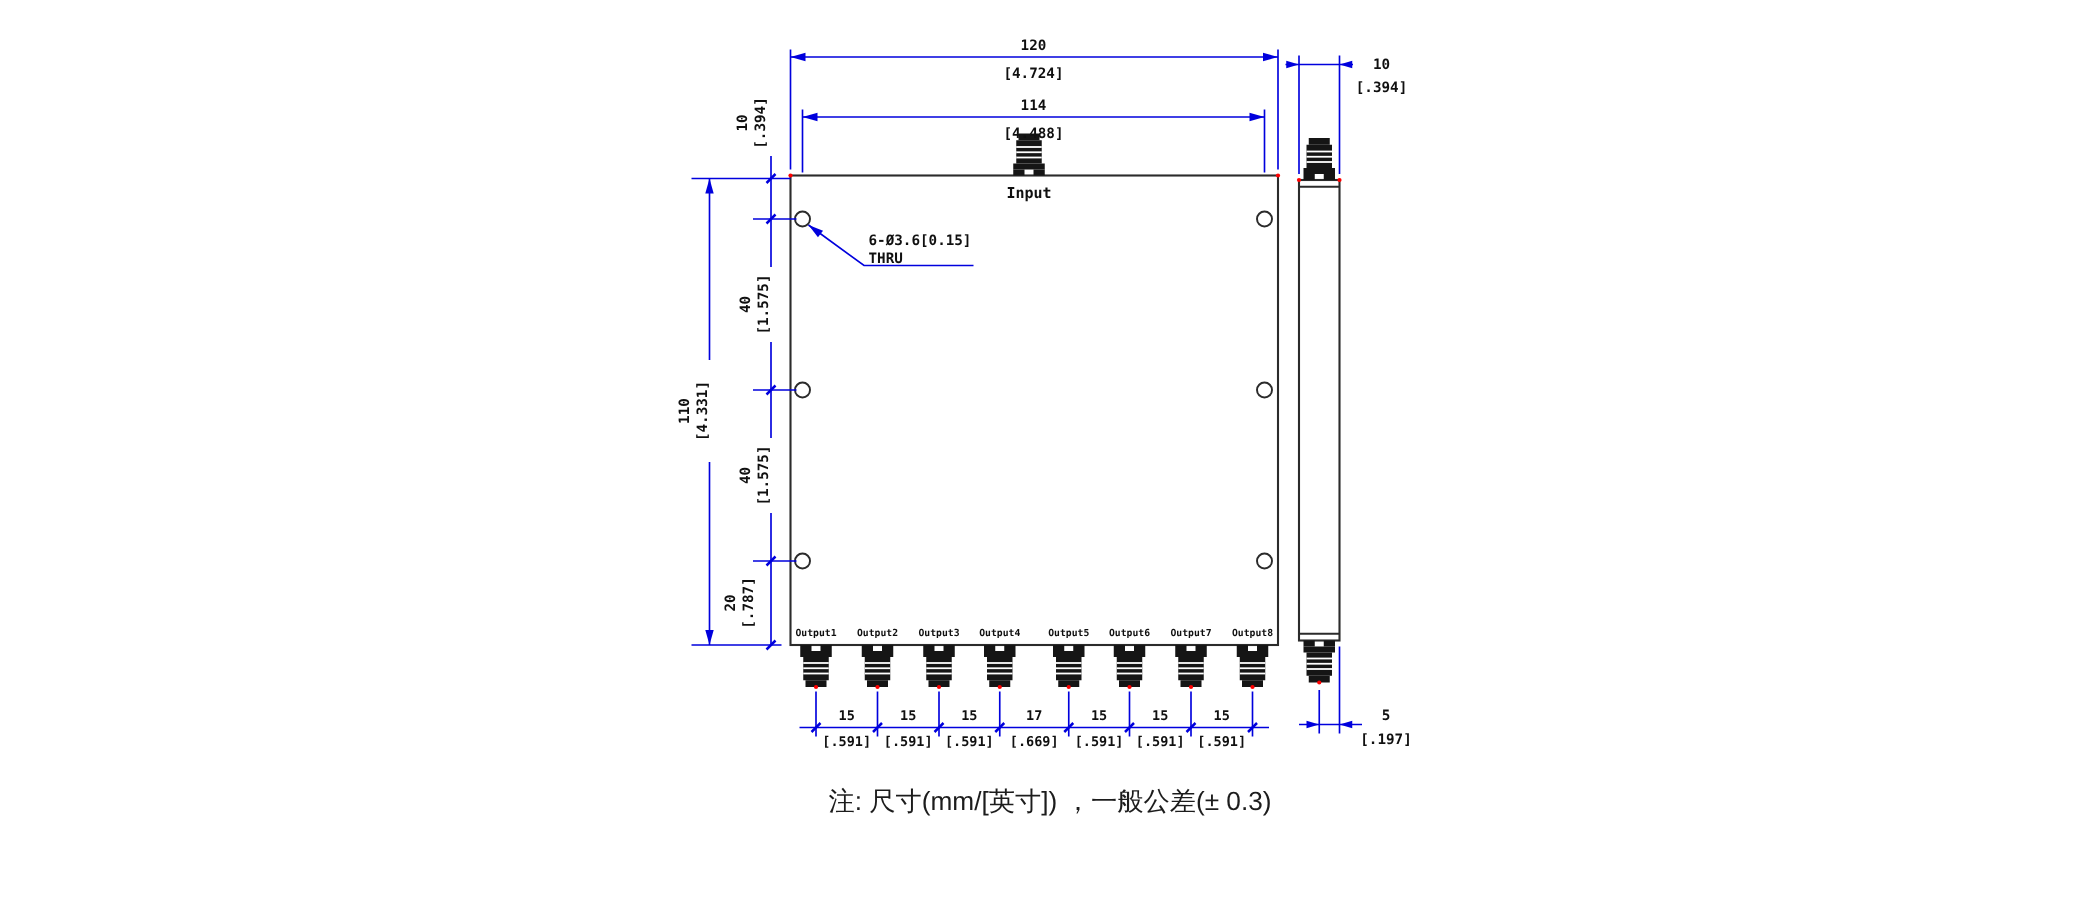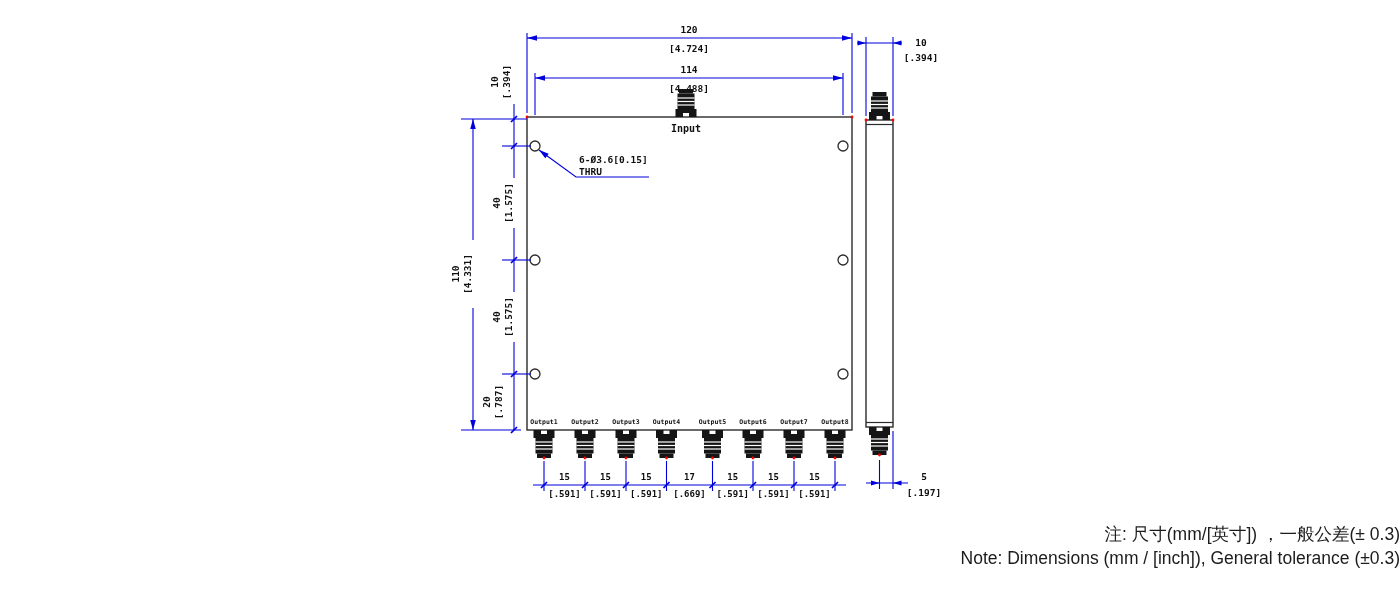--- a/index.html
+++ b/index.html
@@ -15,21 +15,21 @@
   
   .edge{stroke:#2b2b2b;stroke-width:1.4;fill:#ffffff;}
   .edgeline{stroke:#2b2b2b;stroke-width:1.2;fill:none;}
   .dimline{stroke:#0000dd;stroke-width:1.1;fill:none;}
   .tick{stroke:#0000dd;stroke-width:1.7;}
   .arrow{fill:#0000dd;stroke:none;}
   .hole{stroke:#2b2b2b;stroke-width:1.3;fill:#ffffff;}
   .mark{fill:#ff0000;}
   .conn{fill:#151515;}
   .thread{stroke:#ffffff;stroke-width:1.2;}
-  .note-block{position:absolute;left:0;right:0;top:522px;text-align:right;
+  .note-block{position:absolute;left:0;right:0;top:522px;text-align:center;
               color:#1c1c1c;font-size:17.5px;line-height:1.38;}
 </style>
 </head>
 <body>
 
 <div class="stage">
 
 <svg width="1400" height="600" viewBox="0 0 1400 600">
   <defs>
 
@@ -214,16 +214,15 @@
     <circle class="mark" cx="712.5" cy="458" r="1.4"></circle>
     <circle class="mark" cx="753" cy="458" r="1.4"></circle>
     <circle class="mark" cx="794" cy="458" r="1.4"></circle>
     <circle class="mark" cx="835" cy="458" r="1.4"></circle>
     <circle class="mark" cx="879.5" cy="455" r="1.4"></circle>
   </g>
 </svg>
 
   <div class="note-block">
     <div>注: 尺寸(mm/[英寸]) ，一般公差(± 0.3)</div>
-    <div>Note: Dimensions (mm / [inch]), General tolerance (±0.3)</div>
   </div>
 
 </div>
 
 </body></html>

